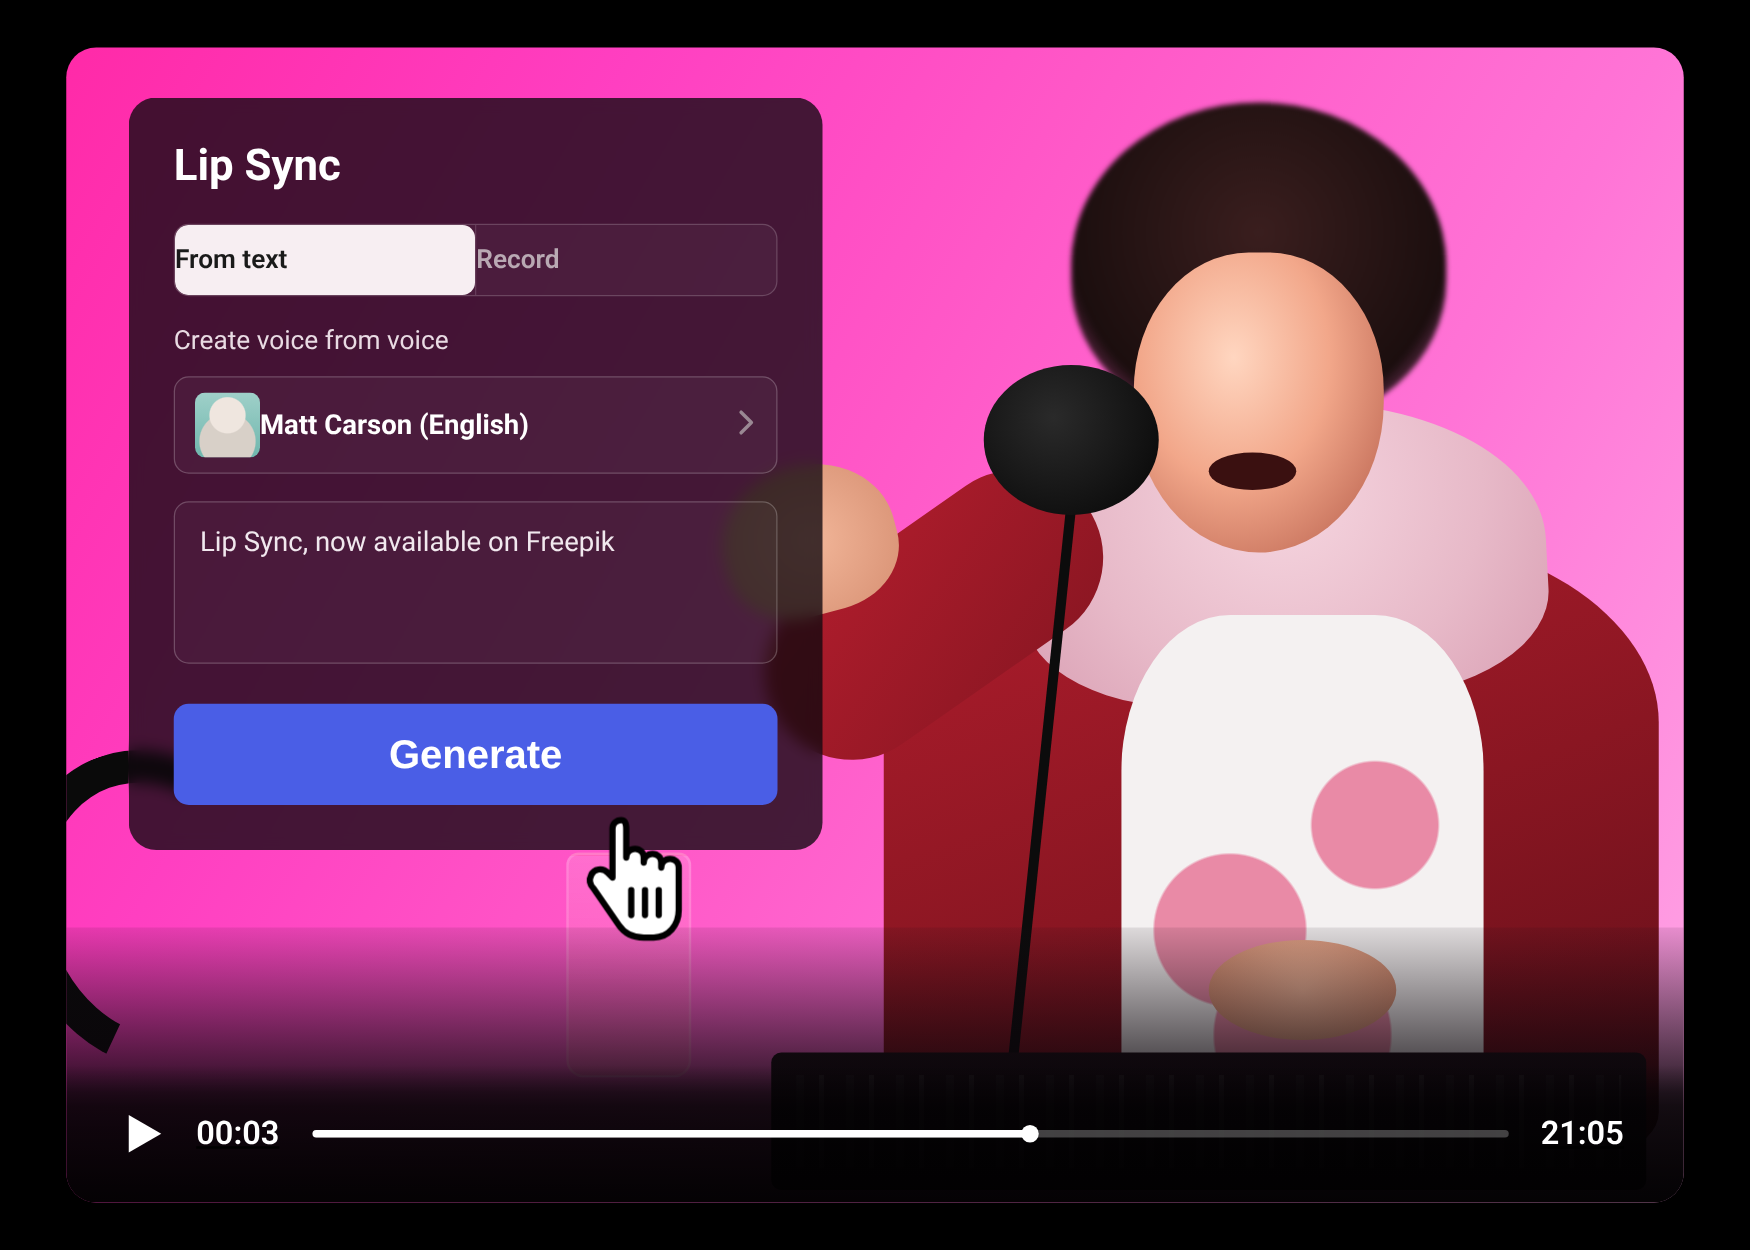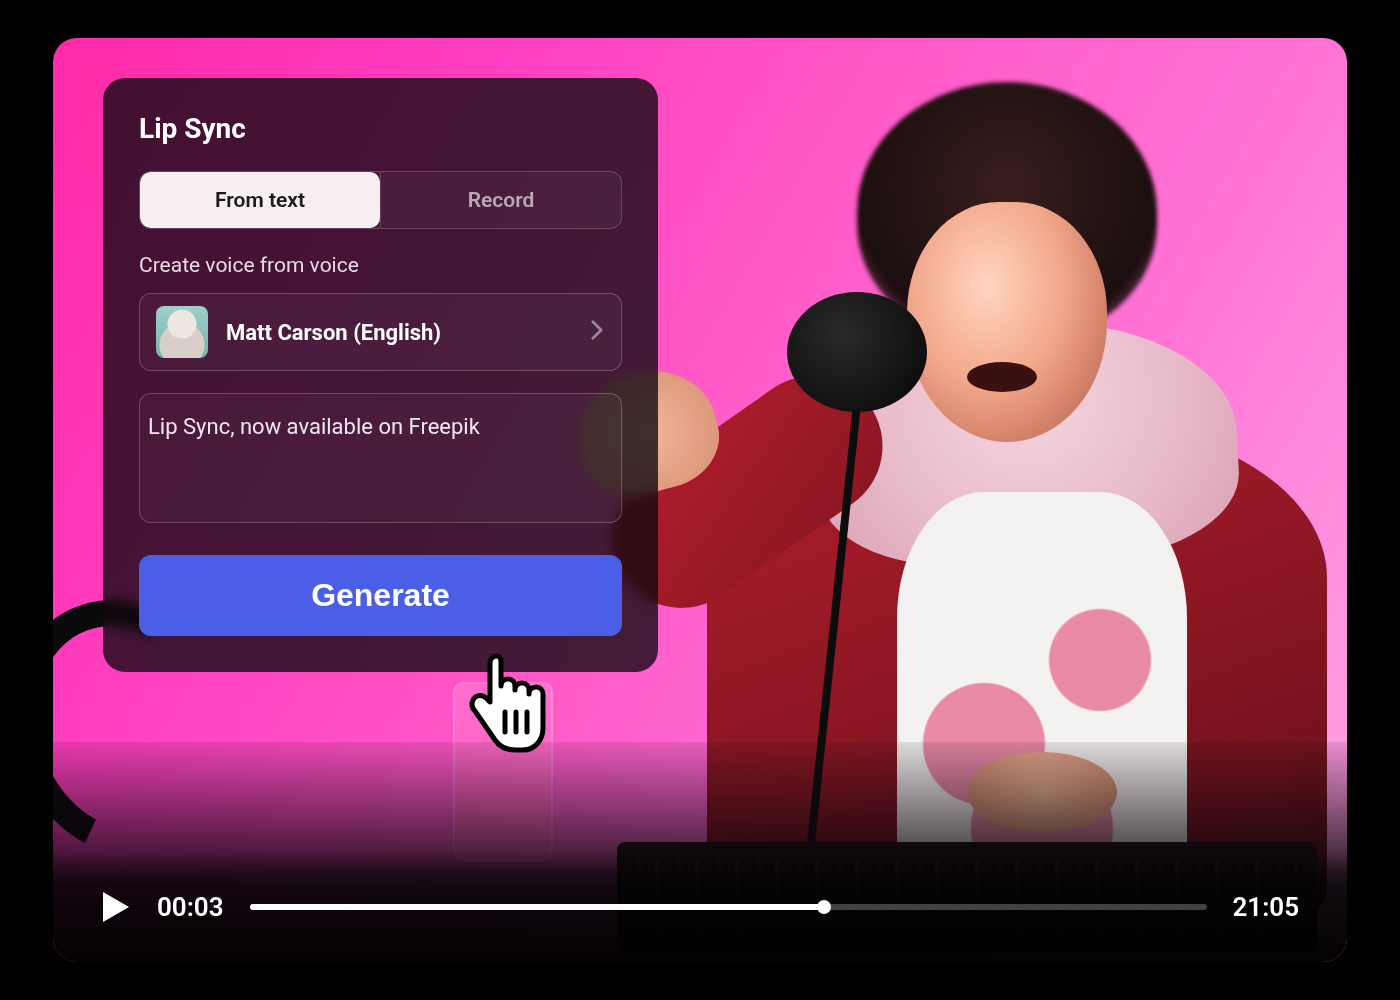--- a/index.html
+++ b/index.html
@@ -113,56 +113,56 @@
 
   
   .panel {
     position: absolute; top: 40px; left: 50px;
     width: 555px; padding: 34px 36px 36px;
     background: rgba(15, 8, 14, 0.78);
     border-radius: 22px;
     backdrop-filter: blur(6px);
   }
   .panel-title {
-    color: #fff; font-size: 28px; font-weight: 700; margin-bottom: 26px;
+    color: #fff; font-size: 35px; font-weight: 700; margin-bottom: 26px;
   }
   .tabs {
     display: flex; border: 1px solid rgba(255,255,255,0.18);
     border-radius: 12px; overflow: hidden; margin-bottom: 24px;
     background: rgba(255,255,255,0.04);
   }
   .tab {
-    flex: 1; text-align: center; padding: 16px 0;
+    flex: 1; text-align: left; padding: 16px 0;
     font-size: 21px; font-weight: 600; color: #b9a9b3;
     cursor: pointer;
   }
   .tab + .tab { border-left: 1px solid rgba(255,255,255,0.14); }
   .tab.active { background: #f7eef2; color: #1a1a1a; border-radius: 10px; }
   .section-label {
     color: #e9dbe3; font-size: 21px; margin-bottom: 16px;
   }
   .voice-select {
-    display: flex; align-items: center; gap: 18px;
+    display: flex; align-items: center; 
     padding: 12px 16px;
     border: 1px solid rgba(255,255,255,0.22);
     border-radius: 12px;
     background: rgba(255,255,255,0.04);
     cursor: pointer; margin-bottom: 22px;
   }
   .voice-avatar {
     width: 52px; height: 52px; border-radius: 8px; flex-shrink: 0;
     background:
       radial-gradient(circle at 50% 35%, #efe6df 0 14px, transparent 15px),
       radial-gradient(circle at 50% 75%, #d8d0c8 0 22px, transparent 23px),
       linear-gradient(180deg, #9fd0c9, #6fb6ad);
   }
   .voice-name { color: #fff; font-size: 22px; font-weight: 700; flex:1; }
   .chevron { color: #9a8893; }
   .text-input {
-    width: 100%; min-height: 130px; padding: 18px 8px;
+    width: 100%; min-height: 130px; padding: 18px 20px;
     border: 1px solid rgba(255,255,255,0.22);
     border-radius: 12px; background: rgba(255,255,255,0.03);
     color: #f1e8ee; font-size: 22px; line-height: 1.35;
     resize: none; outline: none; margin-bottom: 28px;
     font-family: inherit;
   }
   .generate-btn {
     width: 100%; padding: 22px 0;
     background: #4a5ee6; color: #fff;
     border: none; border-radius: 12px;

